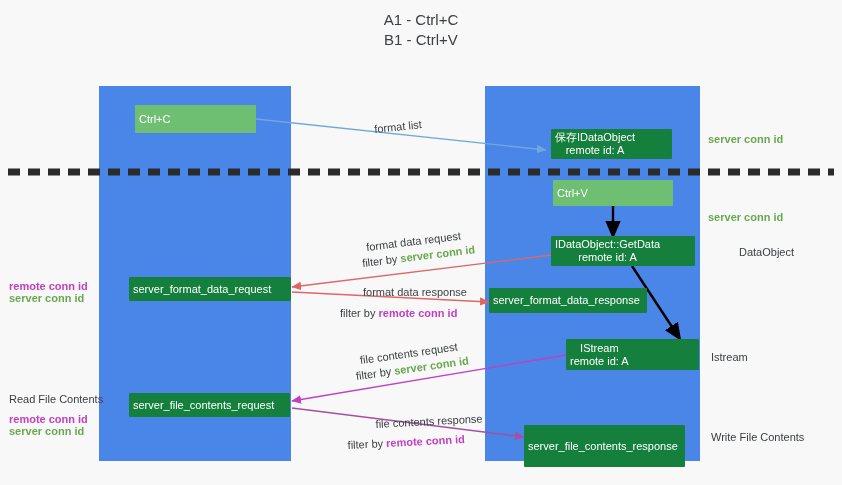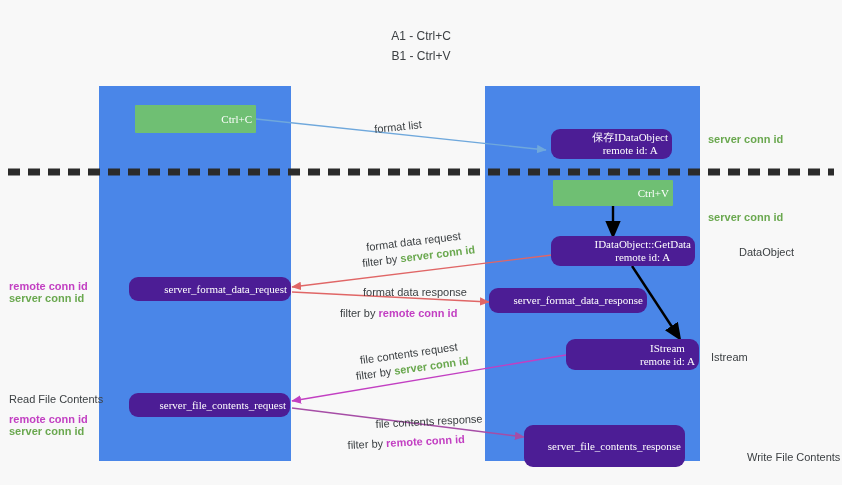--- a/index.html
+++ b/index.html
@@ -8,41 +8,40 @@
     background:#f8f8f8;
     font-family:"Liberation Sans","DejaVu Sans",sans-serif;
     overflow:hidden;
     position:relative;
   }
   #stage{position:absolute;left:0;top:0;width:842px;height:485px;}
 
   
   .title{
     position:absolute;left:0;top:10px;width:842px;
-    text-align:center;font-size:12px;color:#3c4043;line-height:20px;margin-top:16px;
+    text-align:center;font-size:15px;color:#3c4043;line-height:20px;
   }
 
   
   .colhead{
     position:absolute;text-align:center;font-size:11.5px;color:#3c4043;
     line-height:13px;width:200px;margin-top:40px;
   }
 
   
   .lane{position:absolute;background:#4a86e8;}
 
   
   .box{
     position:absolute;box-sizing:border-box;
-    display:flex;align-items:center;justify-content:flex-end;
+    display:flex;align-items:center;justify-content:flex-start;
     text-align:center;color:#ffffff;font-size:11px;line-height:13px;
     border-radius:1px;
-    font-family:Liberation Serif, serif;
-  }
-  .box.orange{background:#4c1d95;border-radius:9px;}
+  }
+  .box.orange{background:#15803d;}
   .box.green{background:#6fbf73;}
   .box .inner{padding:0 4px;}
 
   
   .lbl{
     position:absolute;font-size:11px;color:#3c4043;line-height:14px;
     white-space:nowrap;
   }
   .lbl.green{color:#6aa84f;font-weight:bold;}
   .lbl.purple{color:#c23fc2;font-weight:bold;}
@@ -165,21 +164,21 @@
   <div class="box orange" style="left:524px;top:425px;width:161px;height:42px;">
     <div class="inner">
       <div>server_file_contents_response</div>
     </div>
   </div>
 
   <div class="lbl green" style="left:708px;top:132px;">server conn id</div>
   <div class="lbl green" style="left:708px;top:210px;">server conn id</div>
   <div class="lbl" style="left:711px;top:245px;padding-left:28px;">DataObject</div>
   <div class="lbl" style="left:711px;top:350px;">Istream</div>
-  <div class="lbl" style="left:711px;top:450px;margin-left:36px;">Write File Contents</div>
+  <div class="lbl" style="left:711px;top:430px;">Write File Contents</div>
 
   <div class="lbl purple" style="left:9px;top:279px;">remote conn id</div>
   <div class="lbl green" style="left:9px;top:291px;">server conn id</div>
   <div class="lbl" style="left:9px;top:392px;">Read File Contents</div>
   <div class="lbl purple" style="left:9px;top:412px;">remote conn id</div>
   <div class="lbl green" style="left:9px;top:424px;">server conn id</div>
 
   <div class="lbl rot" style="left:375px;top:122px;transform:rotate(-6deg);">
     <span>format list</span>
   </div>

